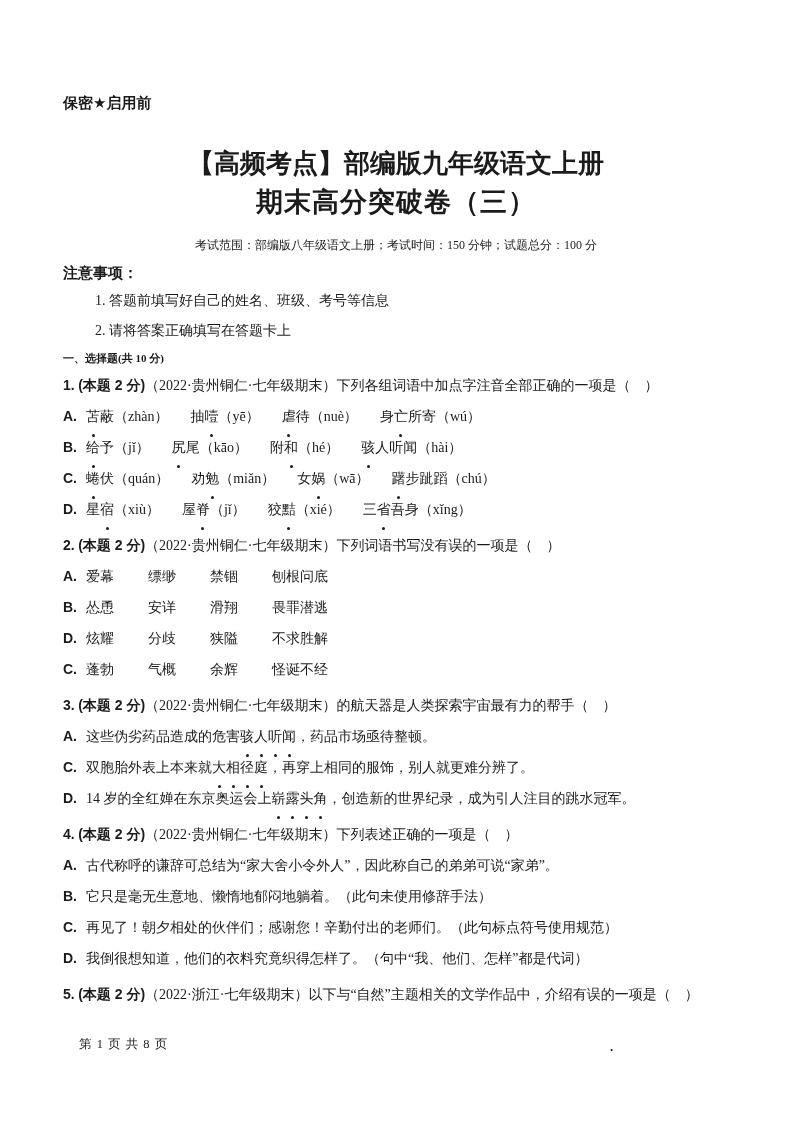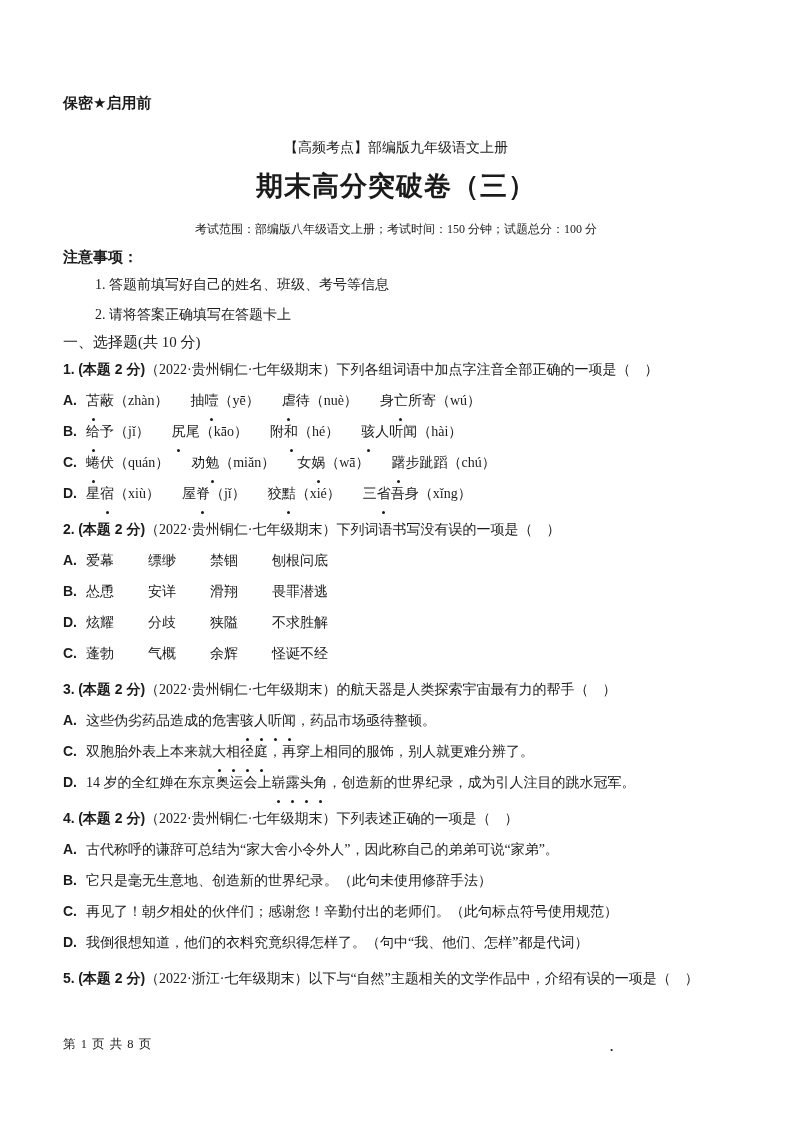--- a/index.html
+++ b/index.html
@@ -18,25 +18,25 @@
     inset: 0;
     padding: 94px 64px 8px 63px;
   }
   .secret {
     font-size: 15px;
     line-height: 18px;
     font-weight: 700;
     font-family: "Liberation Sans", "DejaVu Sans", sans-serif;
   }
   .series-title {
-    margin-top: 20px;
-    font-size: 14px;
+    margin-top: 36px;
+    font-size: 26px;
     line-height: 30px;
     text-align: center;
-    font-weight: 400;
+    font-weight: 700;
     font-family: "Liberation Sans", "DejaVu Sans", sans-serif;
   }
   .paper-title {
     margin-top: 4px;
     font-size: 27px;
     line-height: 40px;
     text-align: center;
     font-weight: 700;
     letter-spacing: 1px;
     font-family: "Liberation Sans", "DejaVu Sans", sans-serif;
@@ -53,23 +53,23 @@
     line-height: 26px;
     font-weight: 700;
   }
   .note-item {
     font-size: 14px;
     line-height: 30px;
     padding-left: 32px;
     white-space: pre-wrap;
   }
   .section-heading {
-    font-size: 15px;
+    font-size: 11px;
     line-height: 24px;
-    font-weight: 400;
+    font-weight: 700;
   }
   .question { margin-top: 5px; }
   .question:first-child { margin-top: 0; }
   .stem, .option {
     font-size: 14px;
     line-height: 30px;
     white-space: pre-wrap;
   }
   .qnum, .qpoints, .opt-label {
     font-family: "Liberation Sans", "DejaVu Sans", sans-serif;
@@ -84,21 +84,21 @@
     left: 50%;
     margin-left: -1.5px;
     bottom: -5px;
     width: 3px;
     height: 3px;
     border-radius: 50%;
     background: #1b1b1b;
   }
   .footer {
     position: absolute;
-    left: 63px;
+    left: 79px;
     top: 1036px;
     font-size: 12.5px;
     line-height: 16px;
     letter-spacing: 1px;
   }
   .stray-dot {
     position: absolute;
     left: 610px;
     top: 1040px;
     font-size: 13px;
@@ -135,21 +135,21 @@
       </div>
       <div class="question">
         <p class="stem"><span class="qnum">3.</span> <span class="qpoints">(本题 2 分)</span><span class="qsource">（2022·贵州铜仁·七年级期末）</span><span class="qstem-text">的航天器是人类探索宇宙最有力的帮手（    ）</span></p>
         <p class="option"><span class="opt-label">A.</span><span class="opt-content"><span class="word">这些伪劣药品造成的危害<span class="dot-char">骇</span><span class="dot-char">人</span><span class="dot-char">听</span><span class="dot-char">闻</span>，药品市场亟待整顿。</span></span></p>
         <p class="option"><span class="opt-label">C.</span><span class="opt-content"><span class="word">双胞胎外表上本来就<span class="dot-char">大</span><span class="dot-char">相</span><span class="dot-char">径</span><span class="dot-char">庭</span>，再穿上相同的服饰，别人就更难分辨了。</span></span></p>
         <p class="option"><span class="opt-label">D.</span><span class="opt-content"><span class="word">14 岁的全红婵在东京奥运会上<span class="dot-char">崭</span><span class="dot-char">露</span><span class="dot-char">头</span><span class="dot-char">角</span>，创造新的世界纪录，成为引人注目的跳水冠军。</span></span></p>
       </div>
       <div class="question">
         <p class="stem"><span class="qnum">4.</span> <span class="qpoints">(本题 2 分)</span><span class="qsource">（2022·贵州铜仁·七年级期末）</span><span class="qstem-text">下列表述正确的一项是（    ）</span></p>
         <p class="option"><span class="opt-label">A.</span><span class="opt-content"><span class="word">古代称呼的谦辞可总结为“家大舍小令外人”，因此称自己的弟弟可说“家弟”。</span></span></p>
-        <p class="option"><span class="opt-label">B.</span><span class="opt-content"><span class="word">它只是毫无生意地、创造新的世界纪录。（此句未使用修辞手法）</span></span></p>
+        <p class="option"><span class="opt-label">B.</span><span class="opt-content"><span class="word">它只是毫无生意地、懒惰地郁闷地躺着。（此句未使用修辞手法）</span></span></p>
         <p class="option"><span class="opt-label">C.</span><span class="opt-content"><span class="word">再见了！朝夕相处的伙伴们；感谢您！辛勤付出的老师们。（此句标点符号使用规范）</span></span></p>
         <p class="option"><span class="opt-label">D.</span><span class="opt-content"><span class="word">我倒很想知道，他们的衣料究竟织得怎样了。（句中“我、他们、怎样”都是代词）</span></span></p>
       </div>
       <div class="question">
         <p class="stem"><span class="qnum">5.</span> <span class="qpoints">(本题 2 分)</span><span class="qsource">（2022·浙江·七年级期末）</span><span class="qstem-text">以下与“自然”主题相关的文学作品中，介绍有误的一项是（    ）</span></p>
       </div>
     </div>
 </div>
 
 <div class="footer">第 1 页 共 8 页</div>

